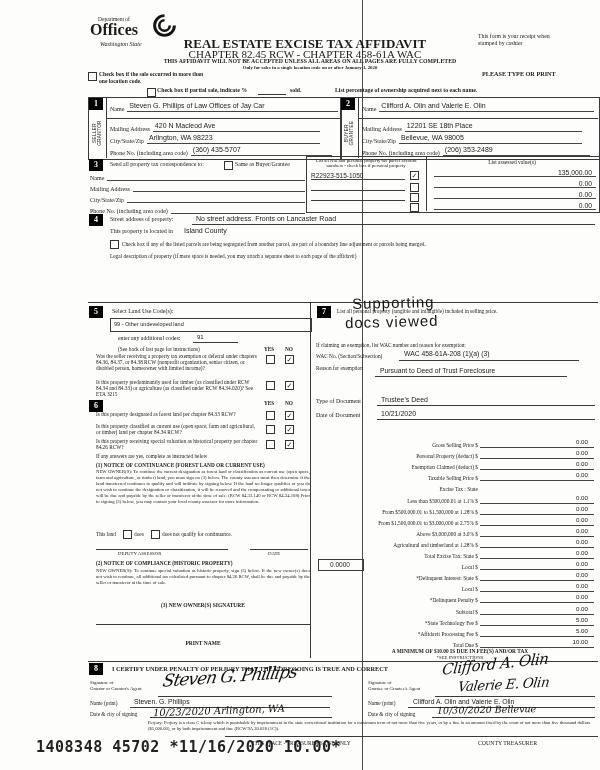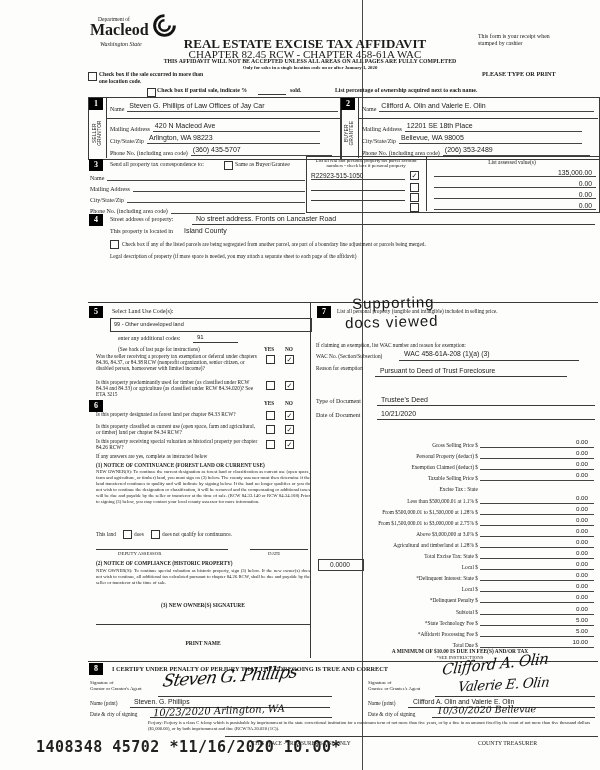--- a/index.html
+++ b/index.html
@@ -43,21 +43,21 @@
   .stamp{font-family:"DejaVu Sans Mono",monospace;font-size:15px;font-weight:bold;letter-spacing:.5px;color:#222;}
 </style>
 </head>
 <body>
 
 <div class="page">
 
   <div class="fold"></div>
 
   <div class="abs" style="left:98px;top:16px;font-size:5.5px;">Department of</div>
-  <div class="abs b" style="left:90px;top:21px;font-size:16px;">Macleod</div>
+  <div class="abs b" style="left:90px;top:21px;font-size:16px;">Offices</div>
   <div class="abs" style="left:152px;top:13px;">
     <svg width="25" height="25" viewBox="0 0 24 24">
         <path d="M12 2.5 A9.5 9.5 0 1 0 21.5 12" fill="none" stroke="#141414" stroke-width="2.8"></path>
         <path d="M12 7 A5 5 0 1 0 17 12" fill="none" stroke="#141414" stroke-width="2.5"></path>
       </svg>
   </div>
   <div class="abs" style="left:100px;top:41px;font-size:6px;font-style:italic;">Washington State</div>
 
   <div class="abs b c" style="left:165px;top:36px;width:280px;font-size:13px;">REAL ESTATE EXCISE TAX AFFIDAVIT</div>
   <div class="abs c" style="left:165px;top:48px;width:280px;font-size:11px;">CHAPTER 82.45 RCW - CHAPTER 458-61A WAC</div>

